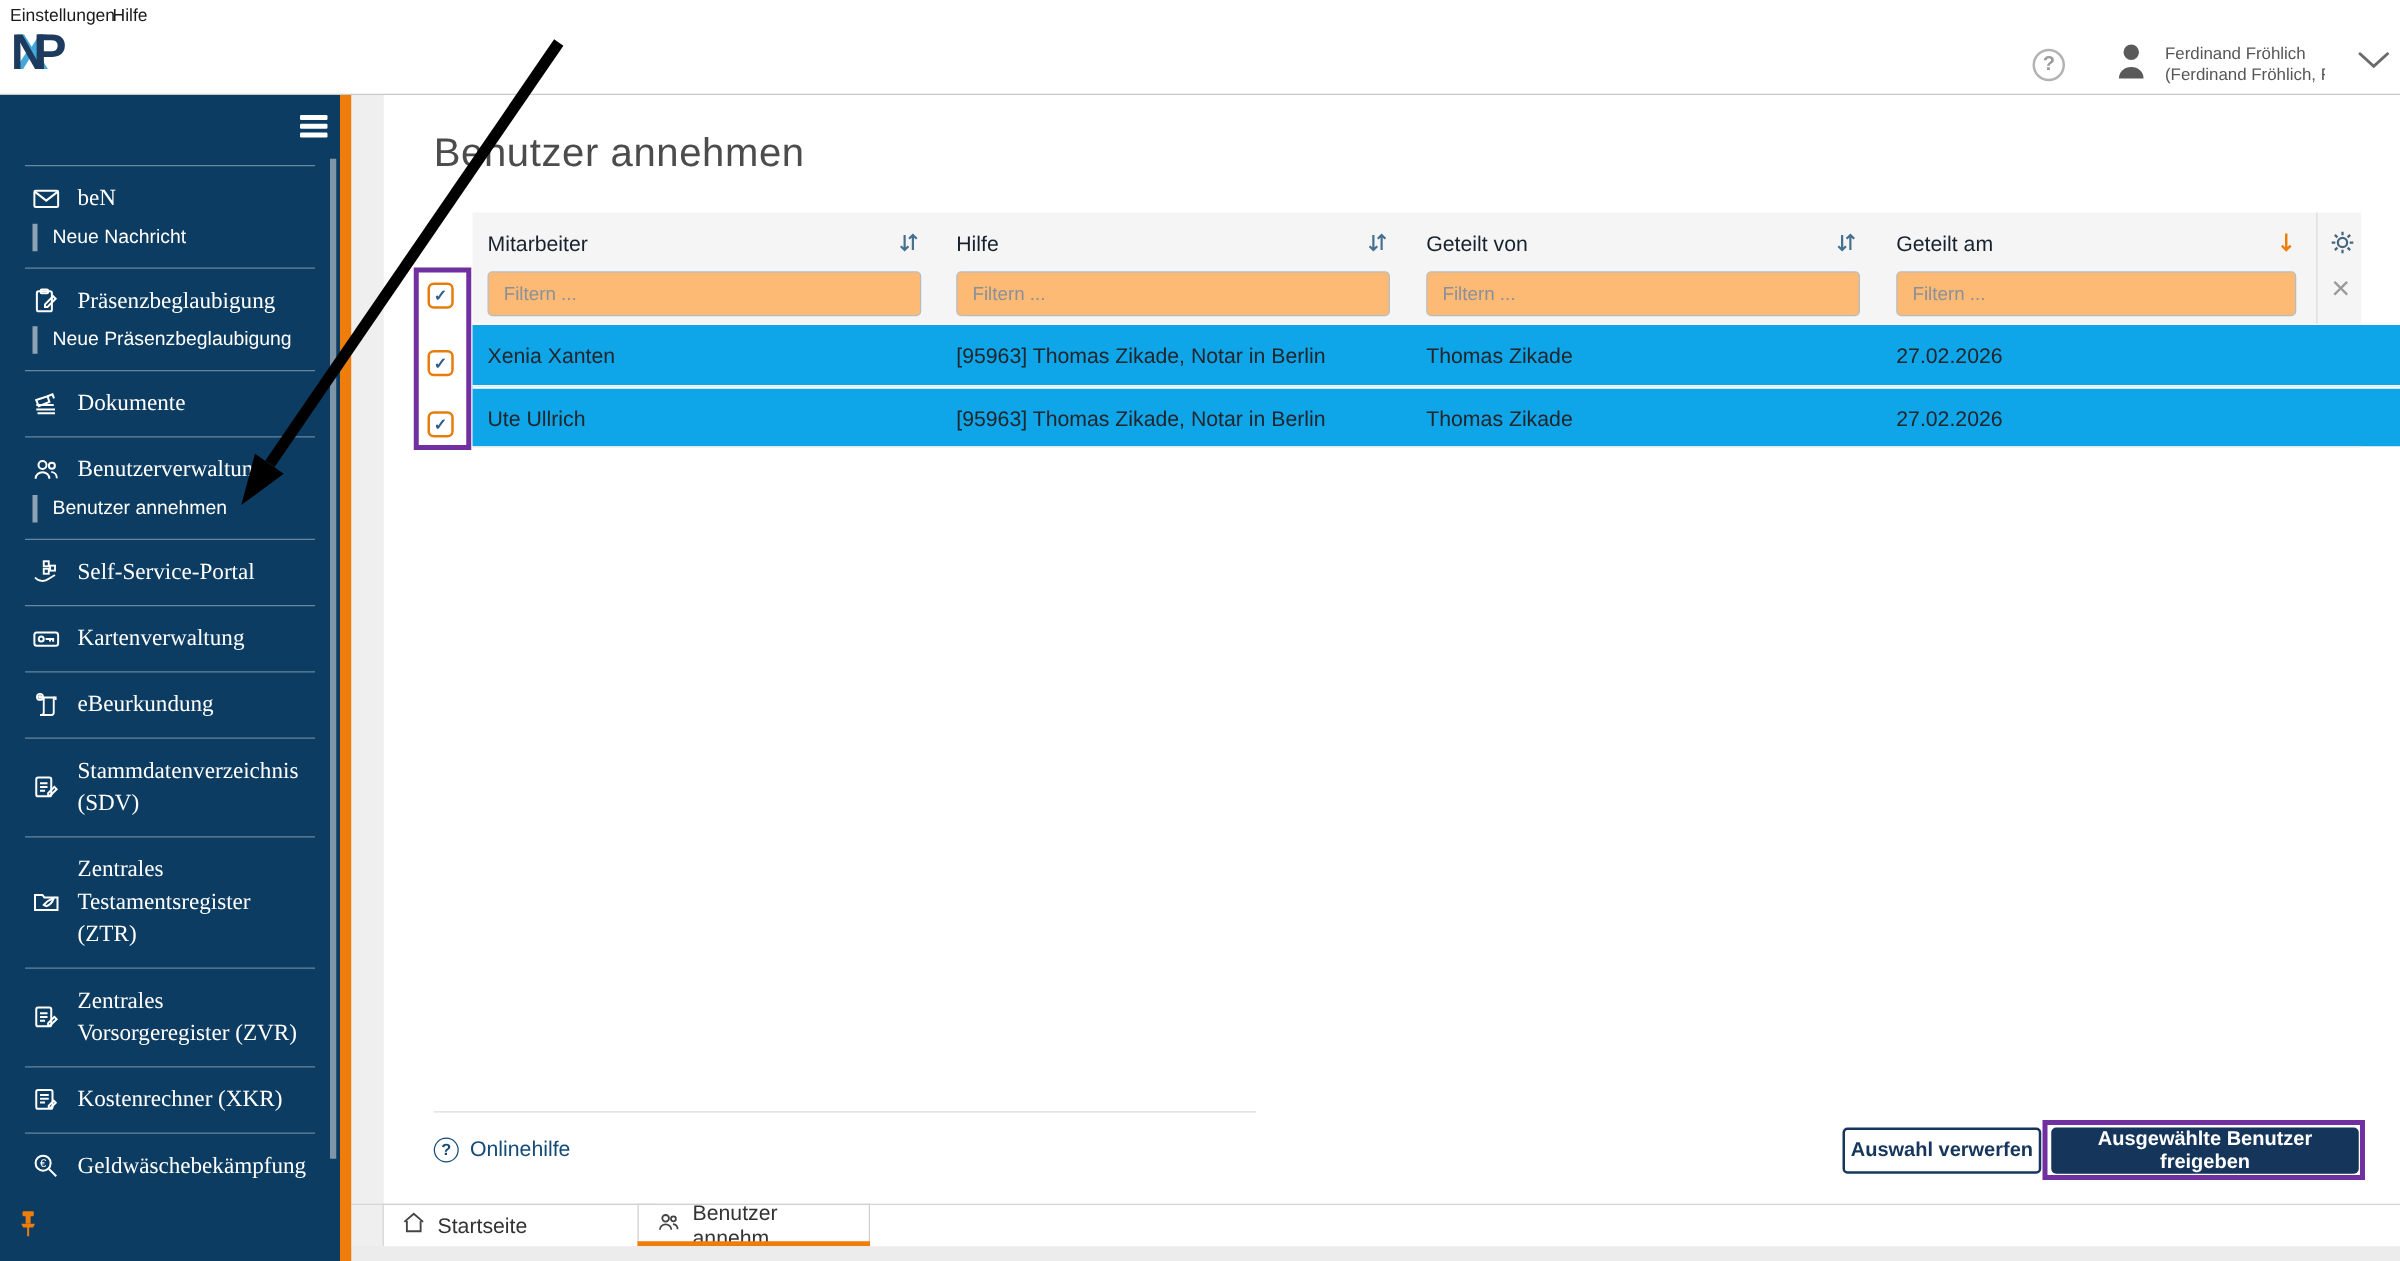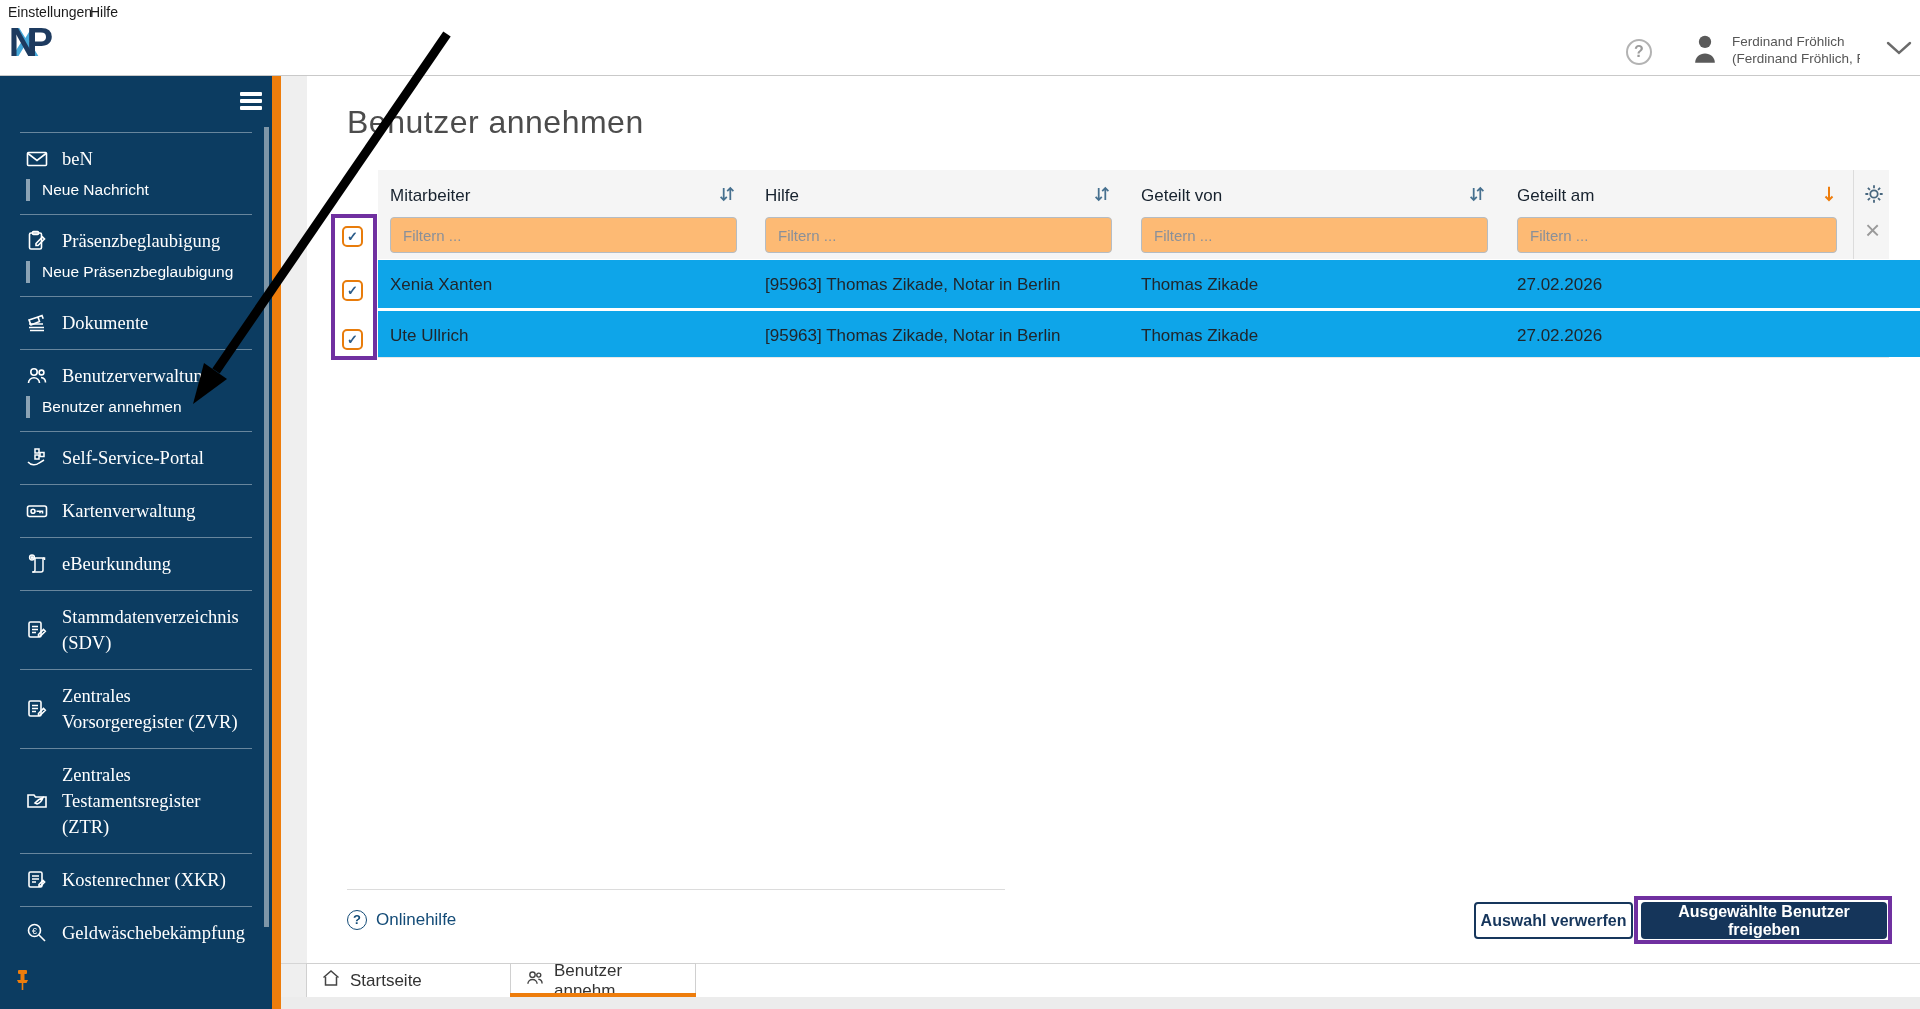--- a/index.html
+++ b/index.html
@@ -249,38 +249,38 @@
             </svg>
         </span>
         <span class="nav-label">Stammdatenverzeichnis (SDV)</span>
       </div>
     </div>
 
     <div class="nav-block">
       <div class="nav-main">
         <span class="nav-icon">
           <svg width="24" height="24" viewBox="0 0 24 24" fill="none" stroke="#fff" stroke-width="1.6">
+              <path d="M3 6h6l1.5 2H21v10H3z"></path>
+              <path d="M10 14c2.5-3 5-4.5 8-5.5-1 3-2.5 5.5-6 6.5z"></path>
+            </svg>
+        </span>
+        <span class="nav-label">Zentrales Testamentsregister (ZTR)</span>
+      </div>
+    </div>
+
+    <div class="nav-block">
+      <div class="nav-main">
+        <span class="nav-icon">
+          <svg width="24" height="24" viewBox="0 0 24 24" fill="none" stroke="#fff" stroke-width="1.6">
               <rect x="4" y="4" width="12" height="15" rx="1.5"></rect>
               <path d="M7 8.5h6M7 11.5h6M7 14.5h4"></path>
               <path d="M13.5 16.5l5-5 1.8 1.8-5 5h-1.8z"></path>
             </svg>
         </span>
         <span class="nav-label">Zentrales Vorsorgeregister (ZVR)</span>
-      </div>
-    </div>
-
-    <div class="nav-block">
-      <div class="nav-main">
-        <span class="nav-icon">
-          <svg width="24" height="24" viewBox="0 0 24 24" fill="none" stroke="#fff" stroke-width="1.6">
-              <path d="M3 6h6l1.5 2H21v10H3z"></path>
-              <path d="M10 14c2.5-3 5-4.5 8-5.5-1 3-2.5 5.5-6 6.5z"></path>
-            </svg>
-        </span>
-        <span class="nav-label">Zentrales Testamentsregister (ZTR)</span>
       </div>
     </div>
 
     <div class="nav-block">
       <div class="nav-main">
         <span class="nav-icon">
           <svg width="24" height="24" viewBox="0 0 24 24" fill="none" stroke="#fff" stroke-width="1.6">
               <rect x="4" y="4" width="13" height="15" rx="1.5"></rect>
               <path d="M7 8h7M7 11h7M7 14h4"></path>
               <path d="M14 16.5l4-4 1.6 1.6-4 4H14z"></path>

